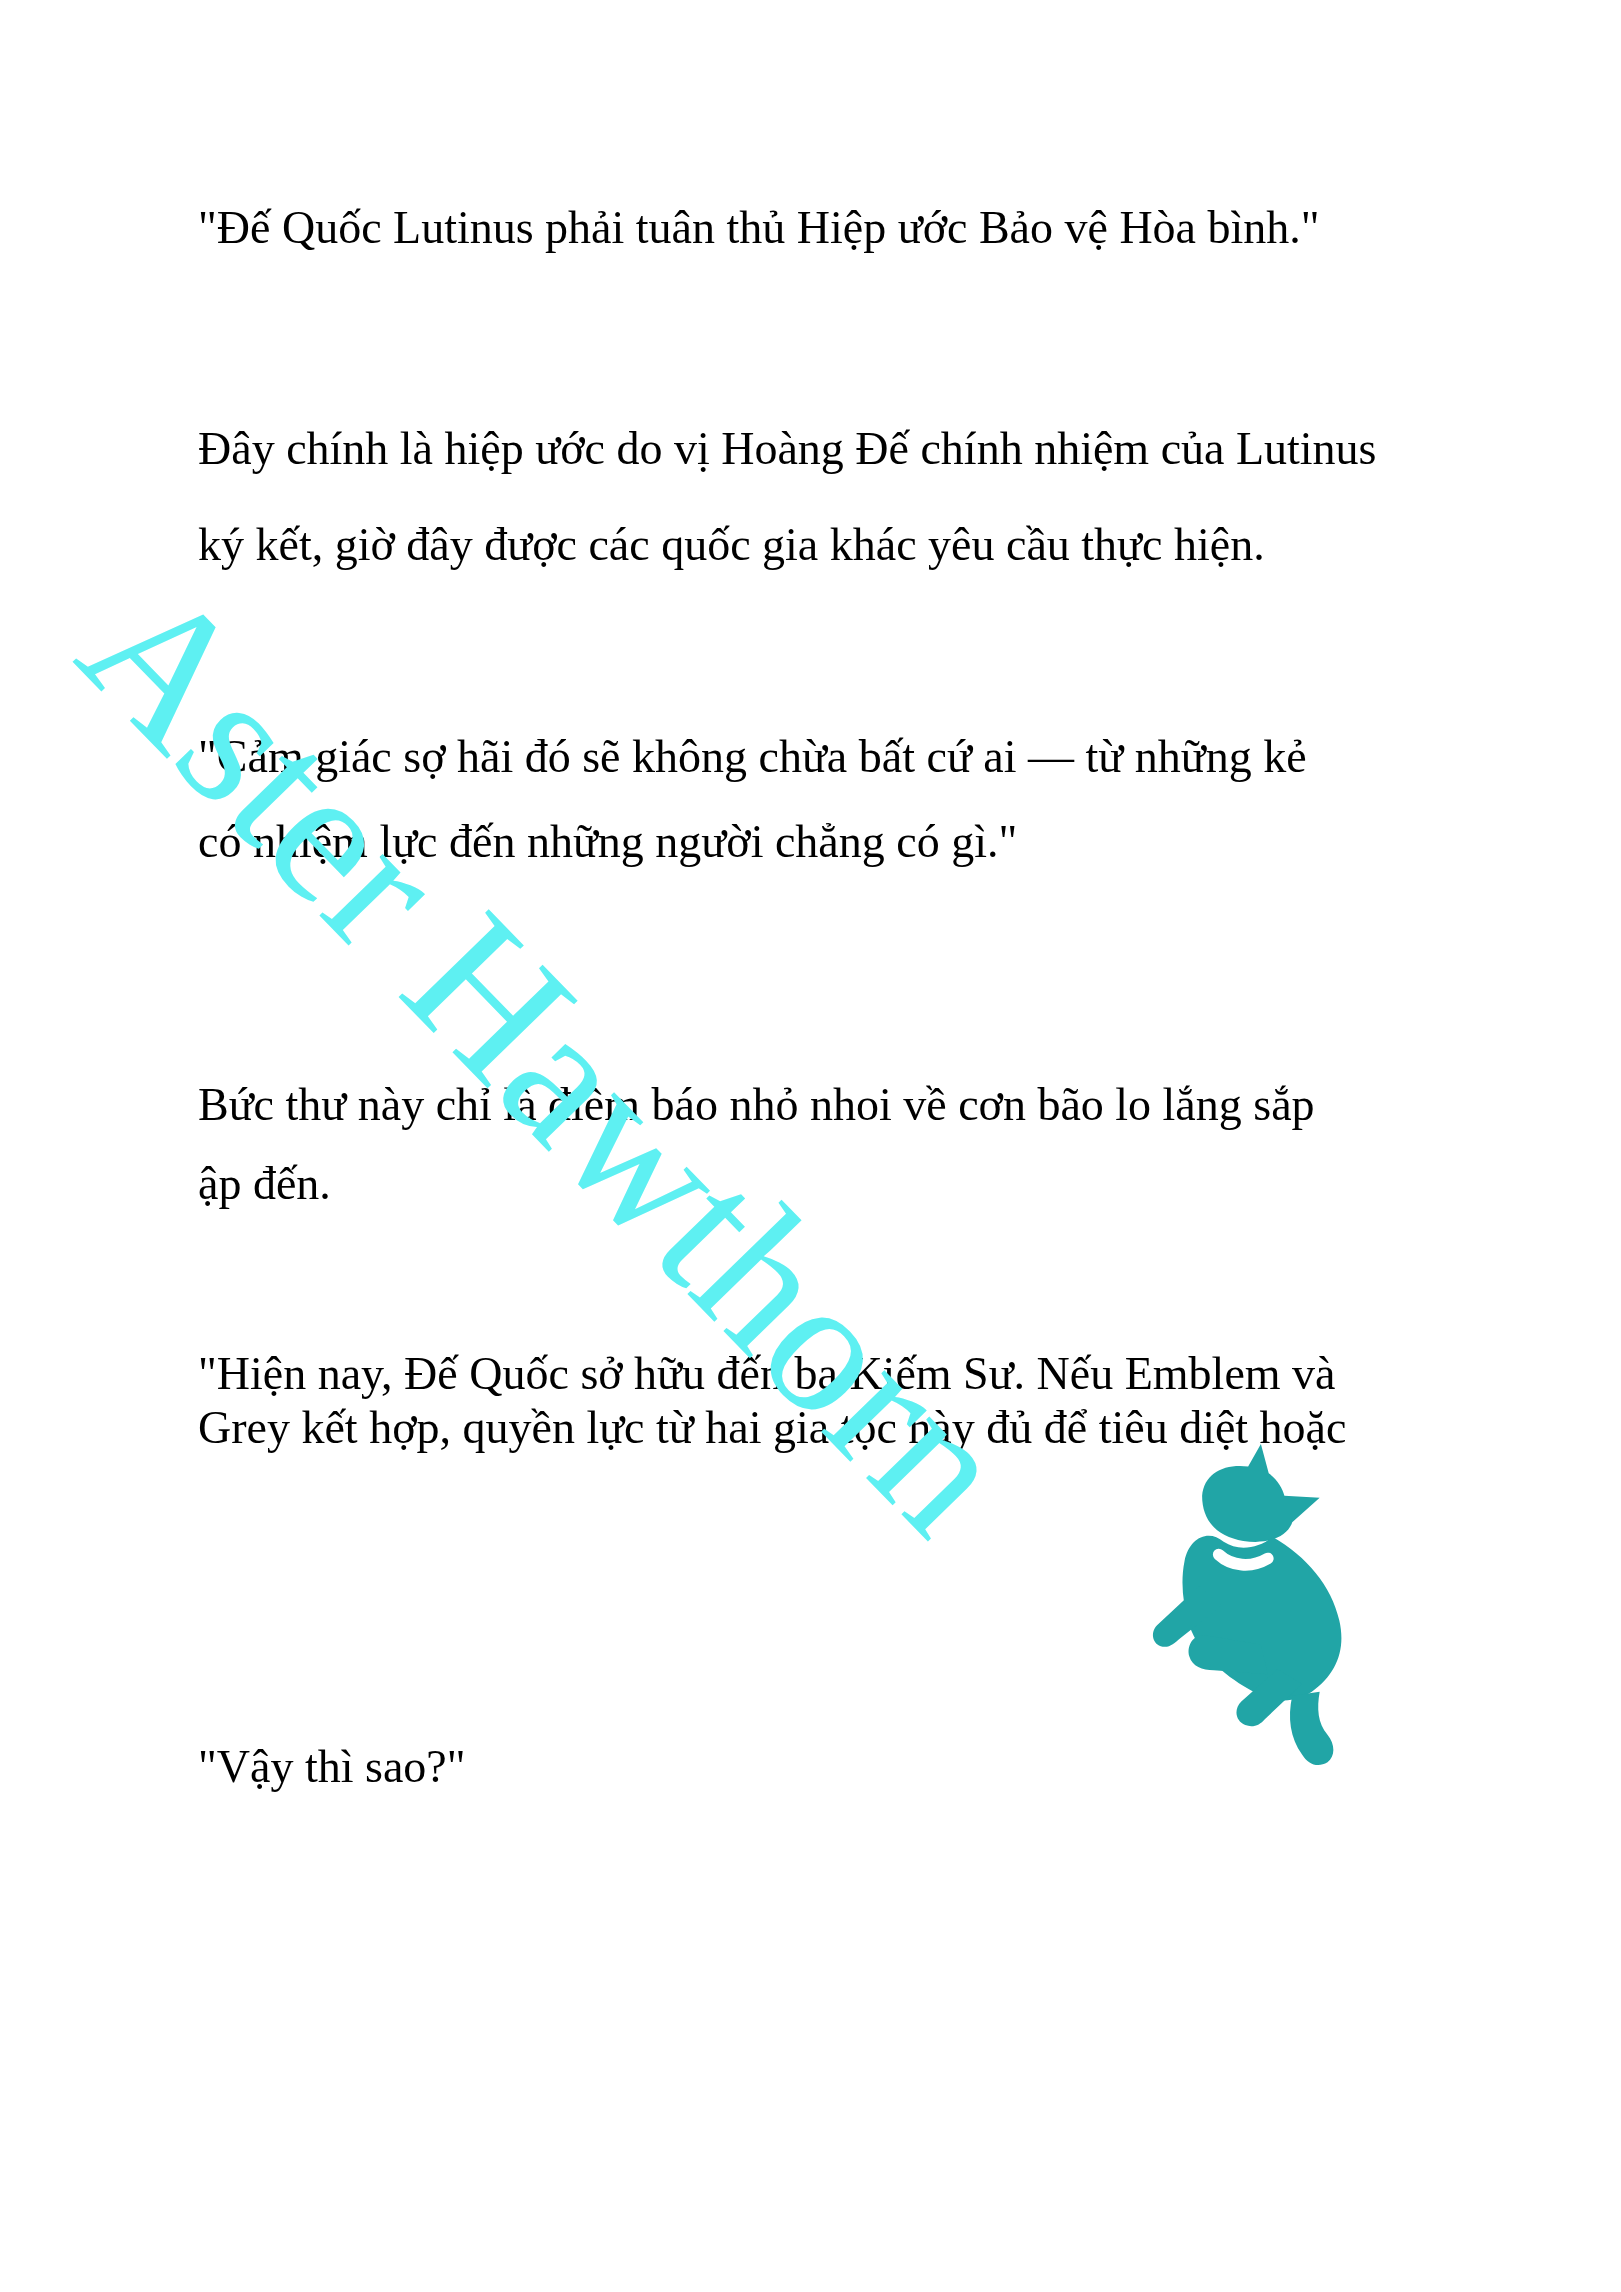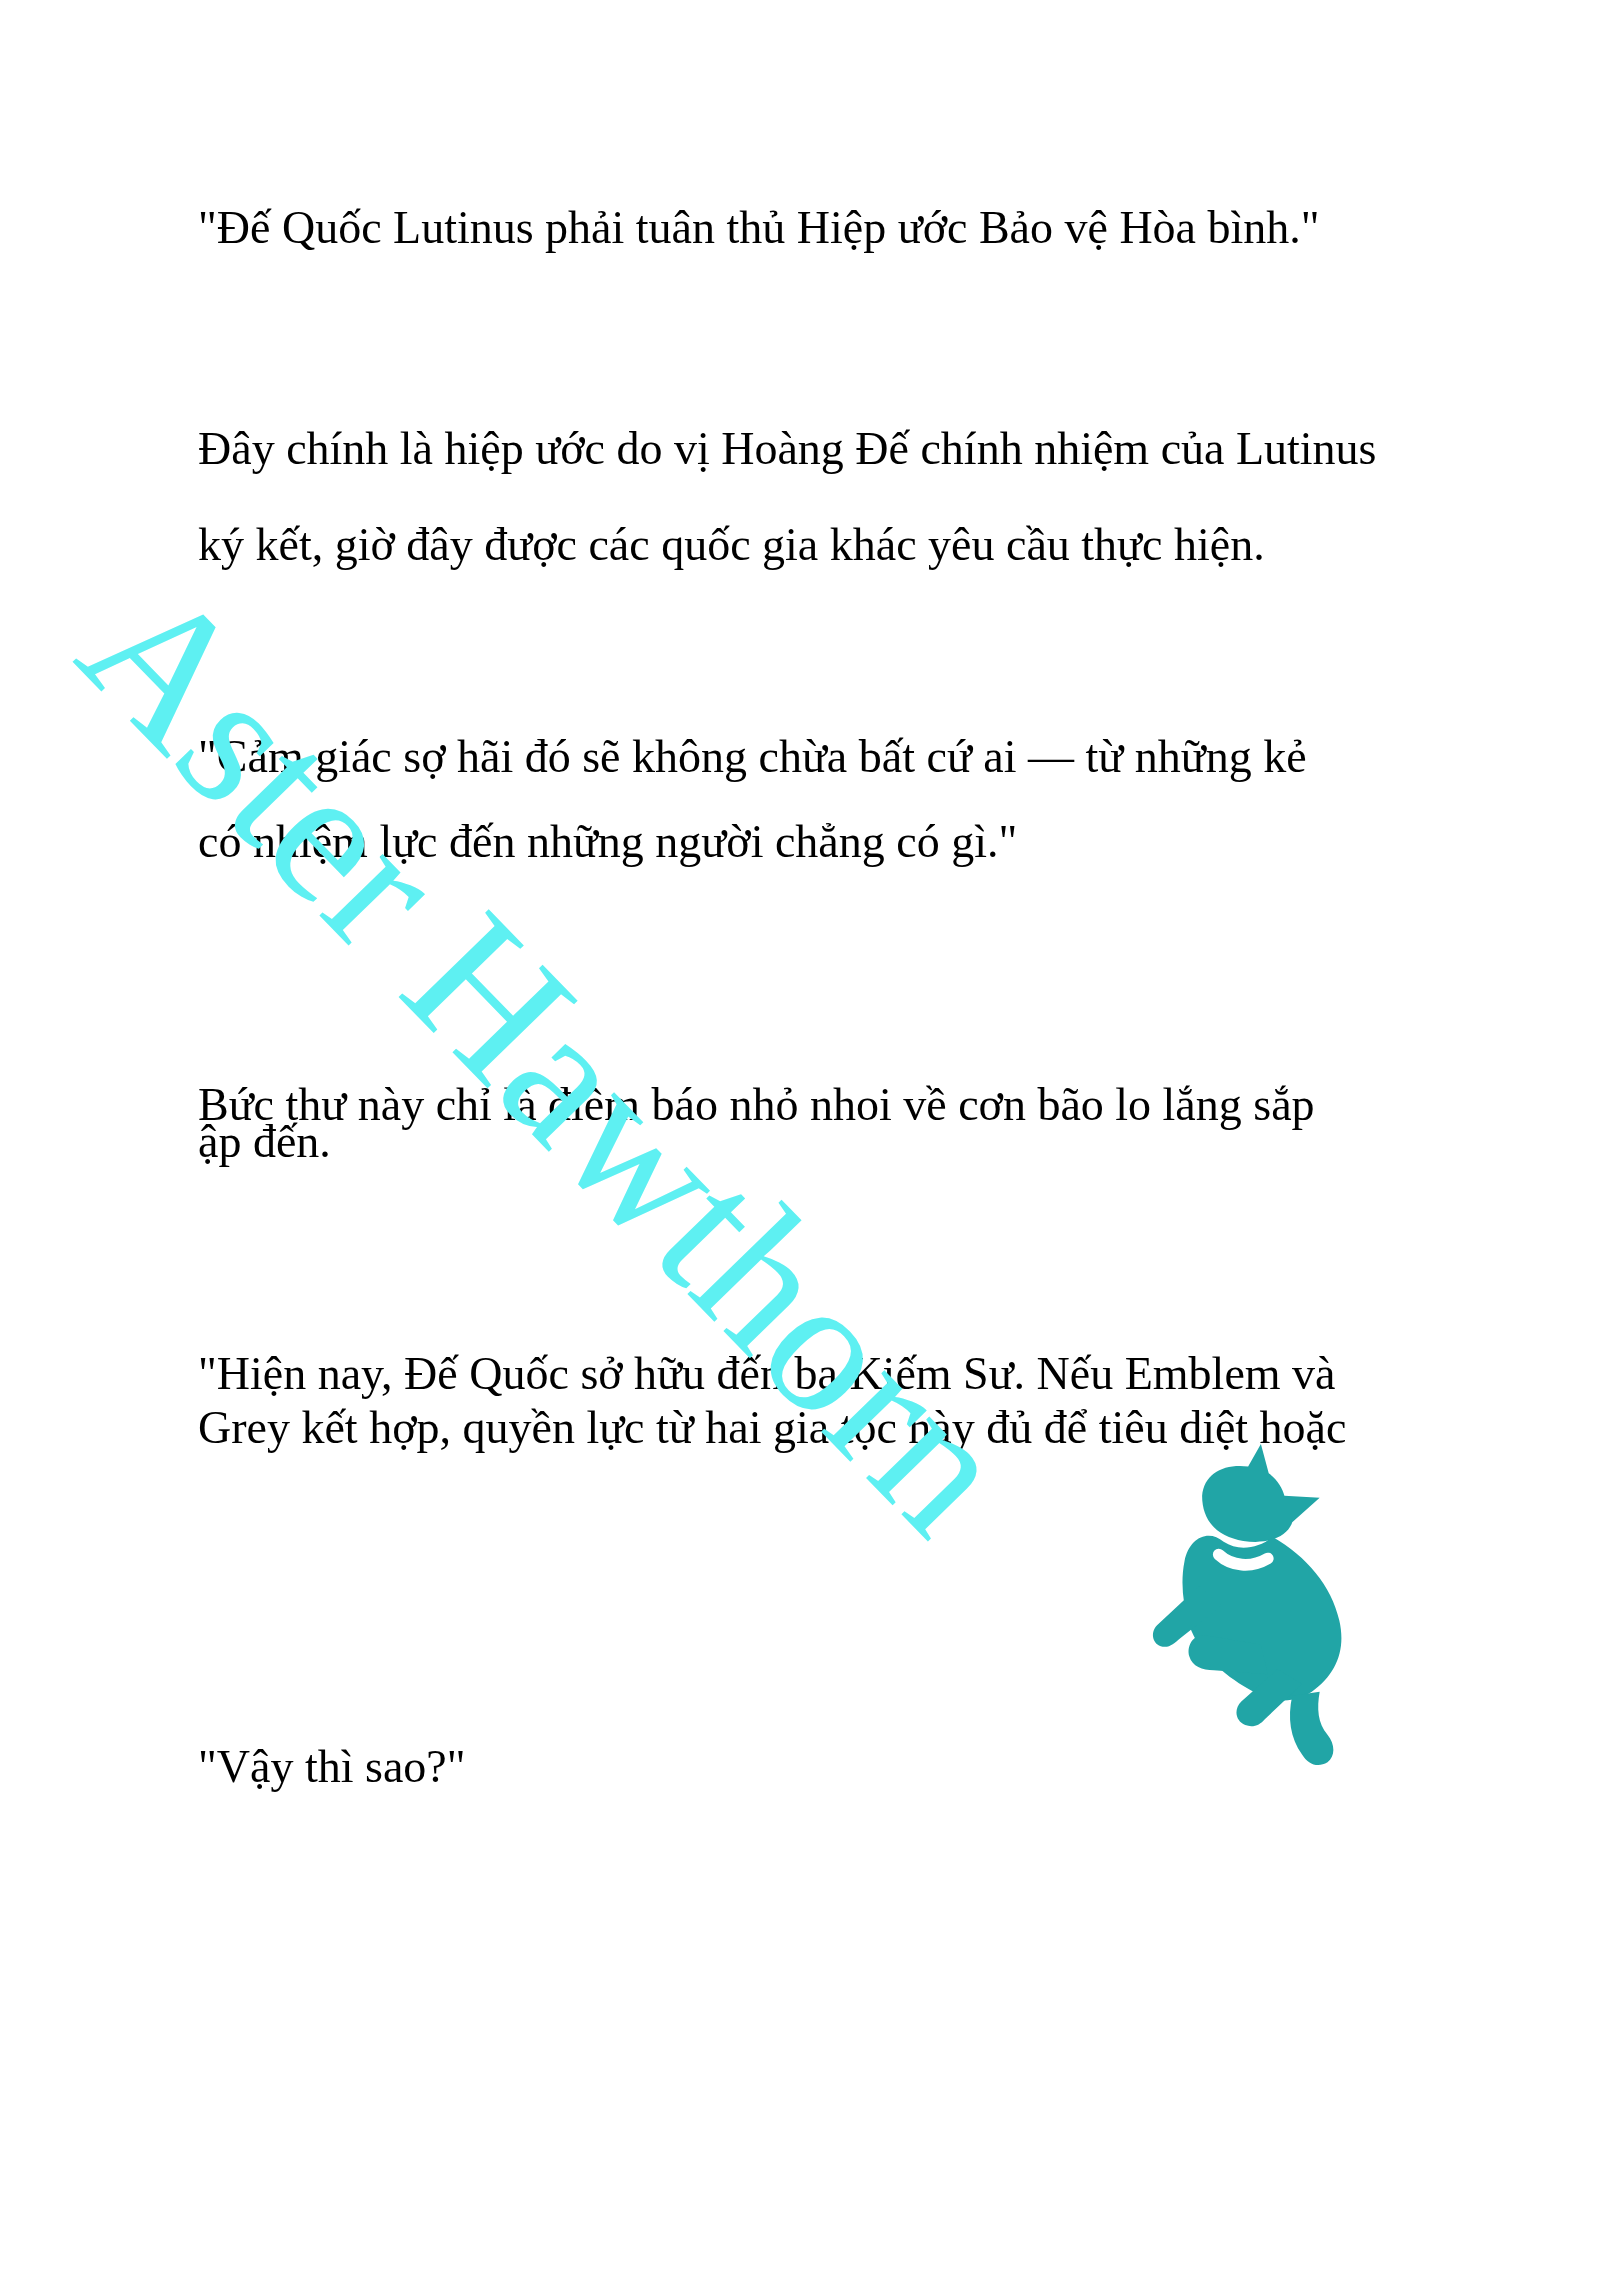--- a/index.html
+++ b/index.html
@@ -60,21 +60,21 @@
 
   <div class="line" style="top:200px">"Đế Quốc Lutinus phải tuân thủ Hiệp ước Bảo vệ Hòa bình."</div>
 
   <div class="line" style="top:421px">Đây chính là hiệp ước do vị Hoàng Đế chính nhiệm của Lutinus</div>
   <div class="line" style="top:517px">ký kết, giờ đây được các quốc gia khác yêu cầu thực hiện.</div>
 
   <div class="line" style="top:729px">"Cảm giác sợ hãi đó sẽ không chừa bất cứ ai — từ những kẻ</div>
   <div class="line" style="top:814px">có nhiệm lực đến những người chẳng có gì."</div>
 
   <div class="line" style="top:1077px">Bức thư này chỉ là điềm báo nhỏ nhoi về cơn bão lo lắng sắp</div>
-  <div class="line" style="top:1114px">ập đến.</div>
+  <div class="line" style="top:1156px">ập đến.</div>
 
   <div class="line" style="top:1346px">"Hiện nay, Đế Quốc sở hữu đến ba Kiếm Sư. Nếu Emblem và</div>
   <div class="line" style="top:1400px">Grey kết hợp, quyền lực từ hai gia tộc này đủ để tiêu diệt hoặc</div>
 
   <div class="line" style="top:1739px">"Vậy thì sao?"</div>
 
   <div class="watermark">Aster Hawthorn</div>
 
   <div class="logo">
     <svg width="221" height="338" viewBox="0 0 225 345" xmlns="http://www.w3.org/2000/svg">

